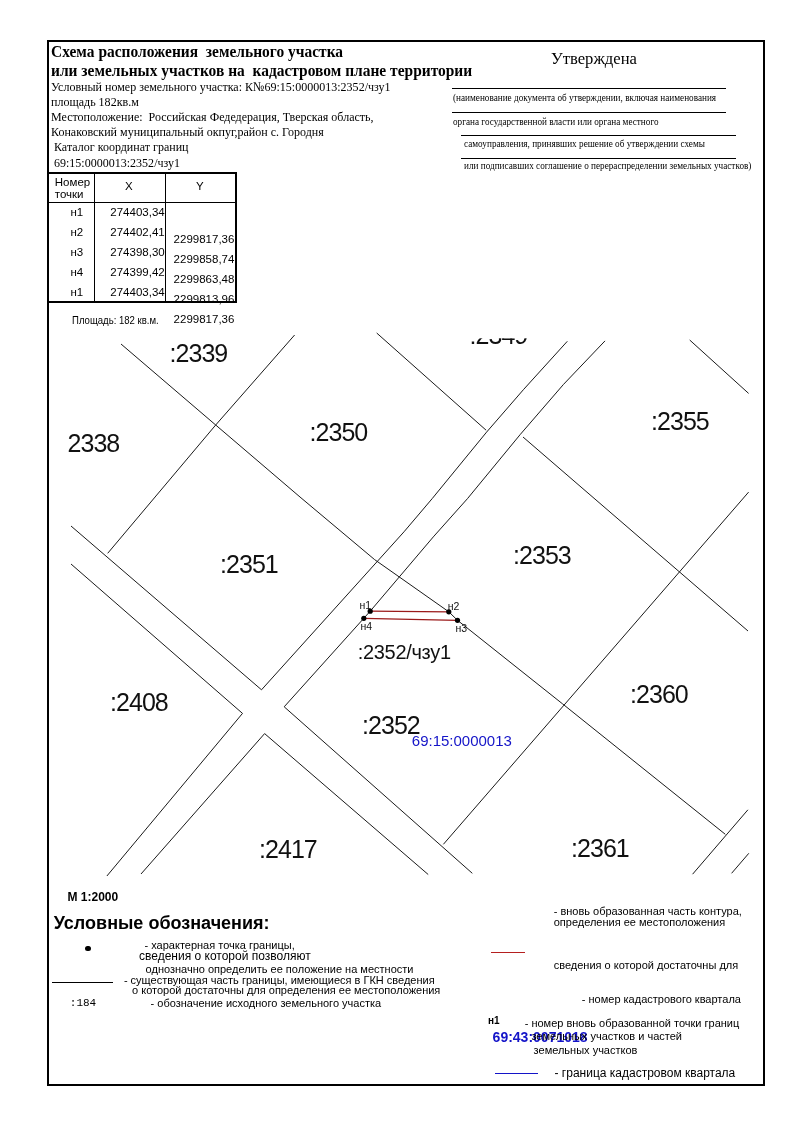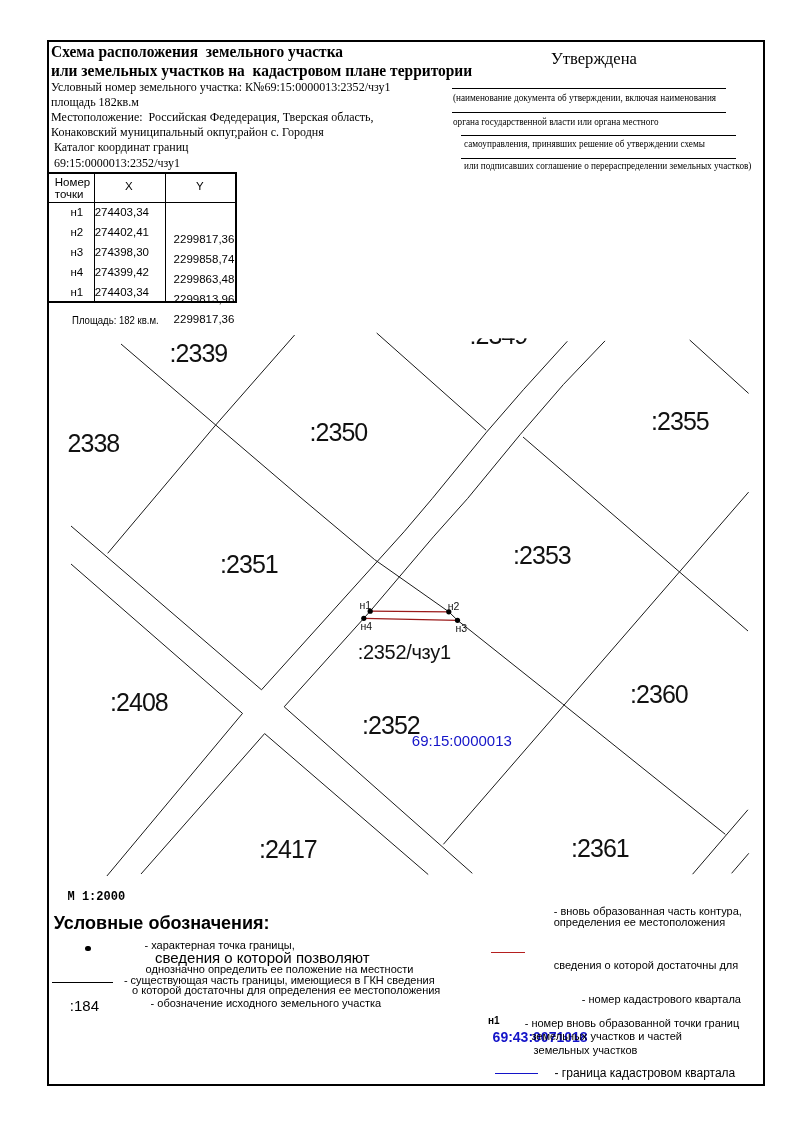--- a/index.html
+++ b/index.html
@@ -42,21 +42,21 @@
 
   <div class="abs" style="left:46.5px;top:172px;width:186px;height:126.5px;border:2px solid #000;"></div>
   <div class="abs" style="left:93.9px;top:174px;width:1px;height:126.5px;background:#000;"></div>
   <div class="abs" style="left:165.1px;top:174px;width:1px;height:126.5px;background:#000;"></div>
   <div class="abs" style="left:48.5px;top:202px;width:186px;height:1px;background:#000;"></div>
   <div class="abs sans" style="left:54.8px;top:175.5px;font-size:11.5px;line-height:12.5px;">Номер<br>точки</div>
   <div class="abs sans" style="left:125px;top:180px;font-size:11.5px;">X</div>
   <div class="abs sans" style="left:196px;top:180px;font-size:11.5px;">Y</div>
 
   <div class="abs sans" style="left:53px;top:202.3px;width:47.5px;font-size:11.5px;line-height:20.05px;text-align:center;">н1<br>н2<br>н3<br>н4<br>н1</div>
-  <div class="abs sans" style="left:78px;top:202.3px;width:71px;font-size:11.5px;line-height:20.05px;text-align:right;">274403,34<br>274402,41<br>274398,30<br>274399,42<br>274403,34</div>
+  <div class="abs sans" style="left:102px;top:202.3px;width:71px;font-size:11.5px;line-height:20.05px;text-align:center;">274403,34<br>274402,41<br>274398,30<br>274399,42<br>274403,34</div>
   <div class="abs sans" style="left:168.5px;top:202.3px;width:71px;font-size:11.5px;line-height:20.05px;text-align:center;margin-top:27px;">2299817,36<br>2299858,74<br>2299863,48<br>2299813,96<br>2299817,36</div>
 
   <div class="abs sans" style="left:71.5px;top:313.5px;font-size:11px;transform:scaleX(0.87);transform-origin:left top;white-space:nowrap;">Площадь: 182 кв.м.</div>
 
   <svg class="abs" style="left:0;top:0;" width="794" height="1122" viewBox="0 0 794 1122">
     <g fill="none" stroke="#1a1a1a" stroke-width="1">
 
       <polyline points="121,344 215.7,425 300,497 374.6,559.6 448.8,611.8 457.5,620.3 562.6,703.9 725.3,834.3"></polyline>
 
       <polyline points="294.6,335 215.7,425 107.7,553.3"></polyline>
@@ -136,36 +136,36 @@
       <text x="259" y="857.5">:2417</text>
 
       <text x="571" y="857">:2361</text>
     </g>
 
     <rect x="448" y="310" width="84" height="28.3" fill="#fff"></rect>
 
     <text x="411.8" y="746.3" font-family="Liberation Sans, sans-serif" font-size="15px" fill="#1414c8">69:15:0000013</text>
   </svg>
 
-  <div class="abs sans b" style="left:67.5px;top:890px;font-size:12px;font-family:Liberation Mono, monospace;">М 1:2000</div>
+  <div class="abs sans b" style="left:67.5px;top:890px;font-size:12px;">М 1:2000</div>
 
   <div class="abs sans b" style="left:53.8px;top:912.5px;font-size:18px;">Условные обозначения:</div>
 
   <div class="abs" style="left:85px;top:945.5px;width:5.5px;height:5.5px;border-radius:50%;background:#000;"></div>
 
   <div class="abs sans" style="left:144.5px;top:939.4px;font-size:11px;">- характерная точка границы,</div>
-  <div class="abs sans" style="left:155px;top:949.2px;font-size:15px;">сведения о которой позволяют</div>
+  <div class="abs sans" style="left:139px;top:949.2px;font-size:12px;">сведения о которой позволяют</div>
   <div class="abs sans" style="left:145.6px;top:962.7px;font-size:11px;">однозначно определить ее положение на местности</div>
 
   <div class="abs" style="left:51.5px;top:981.8px;width:61.5px;border-top:1.2px solid #000;"></div>
 
   <div class="abs sans" style="left:132.1px;top:984.4px;font-size:11px;">о которой достаточны для определения ее местоположения</div>
   <div class="abs sans" style="left:123.9px;top:973.5px;font-size:11px;">- существующая часть границы, имеющиеся в ГКН сведения</div>
 
-  <div class="abs sans" style="left:69.8px;top:996.8px;font-size:15px;">:184</div>
+  <div class="abs sans" style="left:69.8px;top:996.8px;font-size:11px;font-family:Liberation Mono, monospace;">:184</div>
   <div class="abs sans" style="left:138.6px;top:996.8px;font-size:11px;margin-left:12px;">- обозначение исходного земельного участка</div>
 
 
   <div class="abs" style="left:491.3px;top:951.6px;width:34px;border-top:1.3px solid #b51f1f;"></div>
 
   <div class="abs sans" style="left:553.7px;top:897px;font-size:11px;margin-top:8px;">- вновь образованная часть контура,</div>
   <div class="abs sans" style="left:553.7px;top:959px;font-size:11px;">сведения о которой достаточны для</div>
   <div class="abs sans" style="left:553.7px;top:916px;font-size:11px;">определения ее местоположения</div>
 
   <div class="abs sans b" style="left:492.6px;top:1029px;font-size:14px;color:#1414c8;">69:43:0071018</div>

